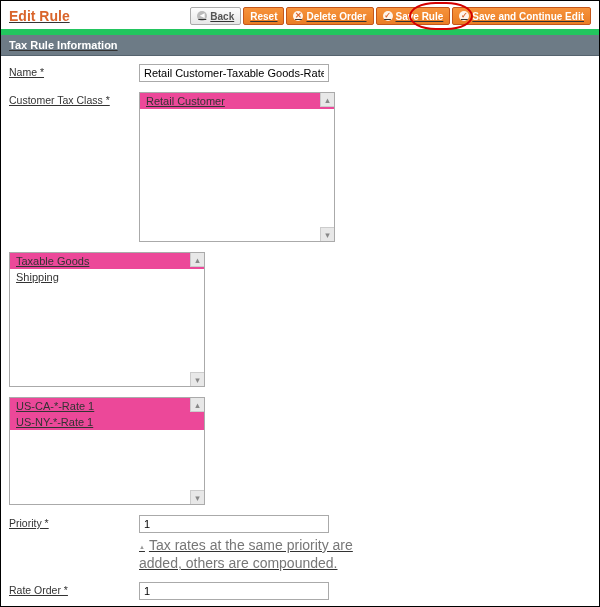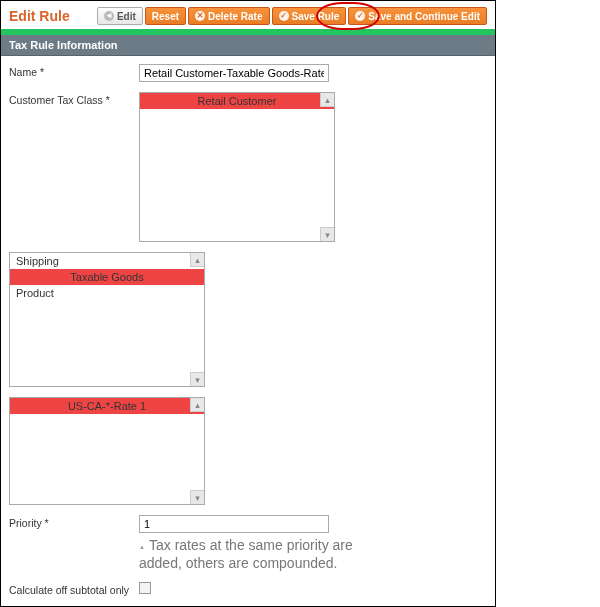--- a/index.html
+++ b/index.html
@@ -5,25 +5,26 @@
   * { box-sizing: border-box; }
   html, body {
     margin: 0;
     padding: 0;
     font-family: Arial, Helvetica, sans-serif;
     font-size: 11px;
     background: #fff;
     color: #333;
   }
   .page {
-    width: 496px;
+    width: 600px;
     height: 607px;
     border: 1px solid #000;
     position: relative;
     overflow: hidden;
+    text-decoration: underline;
   }
   .header {
     display: flex;
     align-items: center;
     padding: 4px 8px 2px 8px;
     height: 28px;
   }
   .title {
     color: #d9652b;
     font-size: 14px;
@@ -135,23 +136,22 @@
     color: #888;
     cursor: pointer;
   }
   .multi .scroll-up { top: 0; border-bottom: 1px solid #ccc; }
   .multi .scroll-down { bottom: 0; border-top: 1px solid #ccc; }
   .multi .opt {
     padding: 2px 6px;
     cursor: pointer;
   }
   .multi .opt.sel {
-    background: #ef4444;
+    background: #ec4899;
     color: #333;
-    text-align: center;
   }
   .multi.h1 { height: 150px; }
   .multi.h2 { height: 135px; }
   .multi.h3 { height: 108px; }
   .note {
     font-size: 14px;
     color: #777;
     margin-top: 3px;
     width: 220px;
     line-height: 1.3;
@@ -176,28 +176,28 @@
 </head>
 <body>
 
 <div class="page">
 
   <div class="header">
     <div class="title">Edit Rule</div>
     <div class="toolbar">
       <div class="btn back">
         <span class="dot">◄</span>
-        <span>Edit</span>
+        <span>Back</span>
       </div>
       <div class="btn">
         <span>Reset</span>
       </div>
       <div class="btn">
         <span class="dot">✕</span>
-        <span>Delete Rate</span>
+        <span>Delete Order</span>
       </div>
       <div class="btn">
         <span class="dot">✓</span>
         <span>Save Rule</span>
       </div>
       <div class="btn">
         <span class="dot">✓</span>
         <span>Save and Continue Edit</span>
       </div>
       <div class="highlight-ring" style="left:219px; top:-5px; width:64px; height:28px;"></div>
@@ -223,52 +223,46 @@
           <div class="opt sel">Retail Customer</div>
           <div class="scroll-down">▾</div>
         </div>
       </div>
     </div>
 
     <div class="row">
       <div class="field">
         <div class="multi h2">
           <div class="scroll-up">▴</div>
+          <div class="opt sel">Taxable Goods</div>
           <div class="opt">Shipping</div>
-          <div class="opt sel">Taxable Goods</div>
-          <div class="opt">Product</div>
           <div class="scroll-down">▾</div>
         </div>
       </div>
     </div>
 
     <div class="row">
       <div class="field">
         <div class="multi h3">
           <div class="scroll-up">▴</div>
           <div class="opt sel">US-CA-*-Rate 1</div>
+          <div class="opt sel">US-NY-*-Rate 1</div>
           <div class="scroll-down">▾</div>
         </div>
       </div>
     </div>
 
     <div class="row">
       <div class="label">Priority *</div>
       <div class="field">
         <input class="text-input" value="1" style="">
         <div class="note">Tax rates at the same priority are added, others are compounded.</div>
       </div>
     </div>
 
-    <div class="row">
-      <div class="label">Calculate off subtotal only</div>
-      <div class="field">
-        <span class="checkbox"></span>
-      </div>
-    </div>
 
     <div class="row" style="margin-bottom:0;">
       <div class="label">Rate Order *</div>
       <div class="field">
         <input class="text-input" value="1" style="">
       </div>
     </div>
 
   </div>
 </div>

